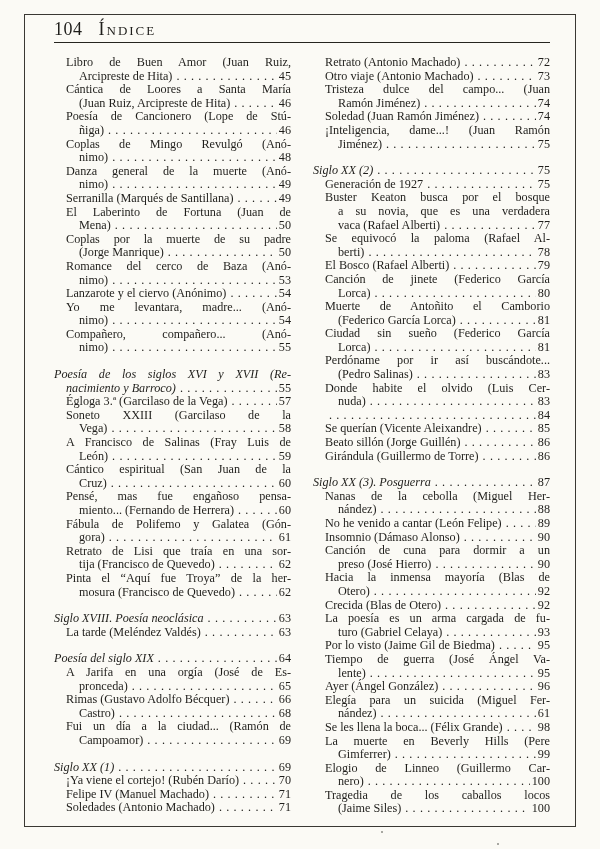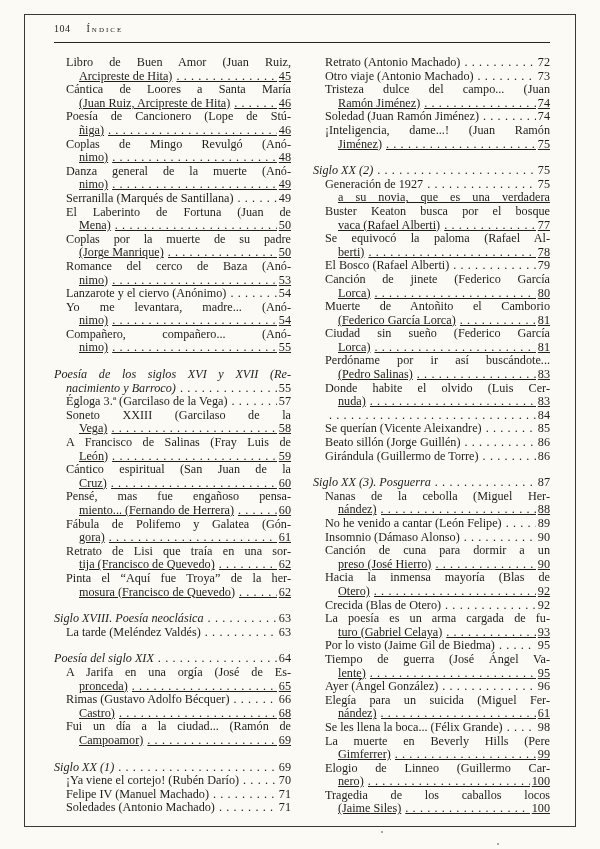--- a/index.html
+++ b/index.html
@@ -5,35 +5,35 @@
 <style>
   * { margin:0; padding:0; box-sizing:border-box; }
   html, body { width:600px; height:849px; }
   body { background:#e8e6e1; font-family:"Liberation Serif", "DejaVu Serif", serif; }
 
   .sheet { position:relative; width:600px; height:849px; background:#fbfaf5; color:#1f1e1b; overflow:hidden; }
   .frame { position:absolute; left:24px; right:24px; top:14px; bottom:22px; border:1px solid #3a3833; pointer-events:none; }
 
   .content { position:absolute; left:54px; right:50px; top:21px; }
 
-  .header { font-size:10px; line-height:16px; }
+  .header { font-size:18px; line-height:16px; }
   .folio { letter-spacing:0.5px; }
   .title { margin-left:16px; font-variant:small-caps; letter-spacing:2px; }
   .rule { height:1px; background:#26251f; margin-top:5px; }
 
   .cols { display:flex; column-gap:22px; margin-top:13px; }
   .col { flex:1 1 0; min-width:0; }
 
   .entry { font-size:12.2px; line-height:13.6px; }
   .entry.heading { font-style:italic; margin-top:13px; }
   .heading .leader, .heading .pg { font-style:normal; }
 
   .ln.just { text-align:justify; text-align-last:justify; }
   .e0 { padding-left:12px; }
-  .e1 { padding-left:25px;text-decoration:underline; }
+  .e1 { padding-left:25px; }
   .h0 { padding-left:0; }
   .h1 { padding-left:12px; }
 
   .ln.last { display:flex; align-items:baseline; }
   .txt { white-space:nowrap; flex:0 0 auto; }
   .leader { flex:1 1 0; min-width:3px; overflow:hidden; white-space:nowrap; letter-spacing:0.6px; margin:0 2px 0 4px; }
   .pg { flex:0 0 auto; }
 
   .speck { position:absolute; width:2px; height:2px; border-radius:50%; background:#8d8c86; }
   .s1 { left:381px; top:831px; }
@@ -344,22 +344,22 @@
             </div>
           </div>
           <div class="entry">
             <div class="ln last e0">
               <span class="txt">Generación de 1927</span>
               <span class="leader">. . . . . . . . . . . . . . . . . . . . . . . . . . . . . . . . . . . . . . . . . . . . . . . . . . . . . . . . . . . . </span>
               <span class="pg">75</span>
             </div>
           </div>
           <div class="entry">
+            <div class="ln just e0">Buster Keaton busca por el bosque</div>
             <div class="ln just e1">a su novia, que es una verdadera</div>
-            <div class="ln just e0">Buster Keaton busca por el bosque</div>
             <div class="ln last e1">
               <span class="txt">vaca (Rafael Alberti)</span>
               <span class="leader">. . . . . . . . . . . . . . . . . . . . . . . . . . . . . . . . . . . . . . . . . . . . . . . . . . . . . . . . . . . . </span>
               <span class="pg">77</span>
             </div>
           </div>
           <div class="entry">
             <div class="ln just e0">Se equivocó la paloma (Rafael Al-</div>
             <div class="ln last e1">
               <span class="txt">berti)</span>

